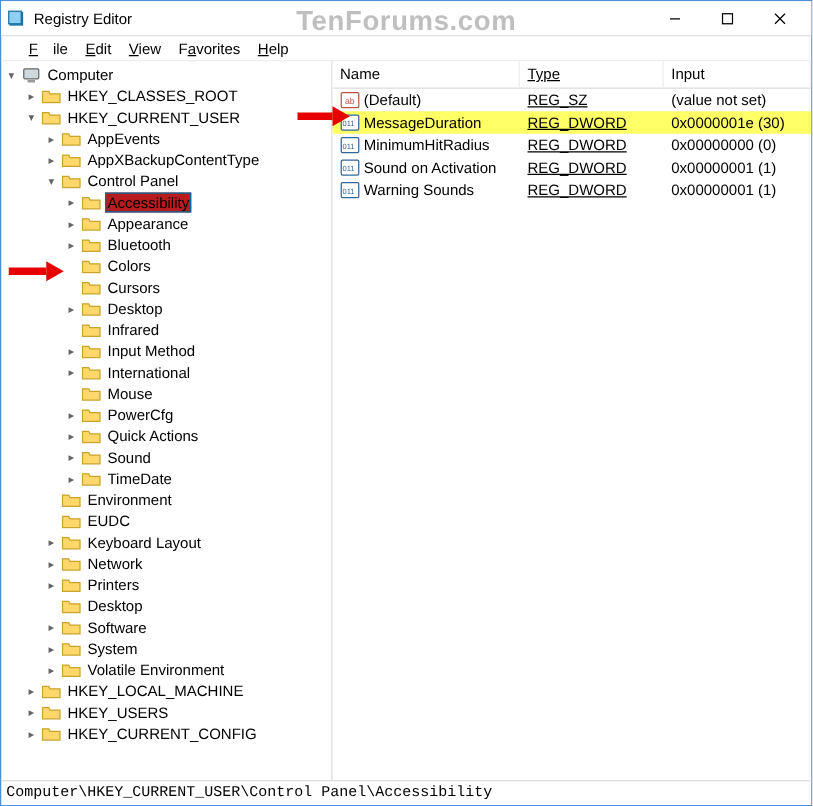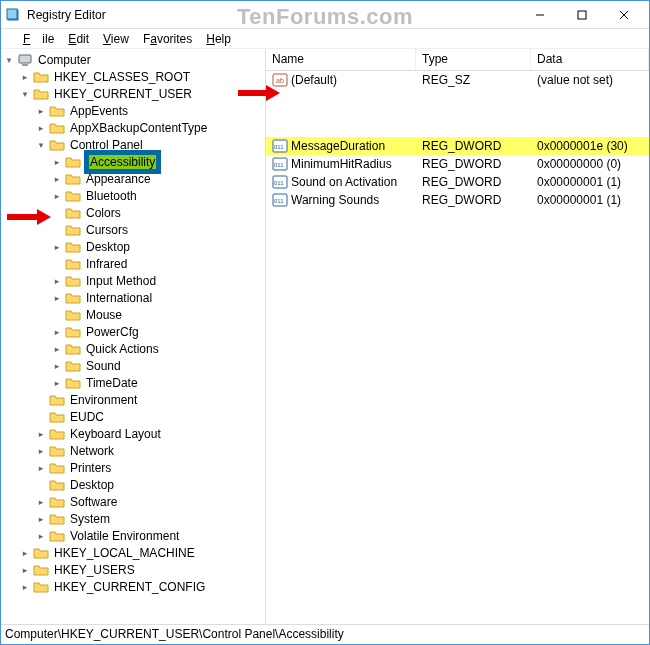--- a/index.html
+++ b/index.html
@@ -71,67 +71,68 @@
     position: relative;
   }
   .statusbar {
     height: 20px;
     border-top: 1px solid #ddd;
     padding: 2px 4px;
     font-size: 12px;
     color: #000;
     white-space: nowrap;
     overflow: hidden;
+    font-family: Liberation Mono, monospace;
   }
   
   .tree { list-style: none; margin: 0; padding: 0; }
   .tree ul { list-style: none; margin: 0; padding-left: 16px; }
   .node-row {
     display: flex; align-items: center; height: 17px;
     white-space: nowrap;
   }
   .expander {
     width: 12px; height: 12px; display: inline-flex; align-items:center; justify-content:center;
     margin-right: 2px; color: #666; font-size: 9px;
     cursor: default;
   }
   .expander.empty { visibility: hidden; }
   .folder-icon, .computer-icon {
     width: 16px; height: 14px; margin-right: 3px;
     display:inline-flex; align-items:center; justify-content:center;
   }
   .node-label { padding: 0 2px; }
   .node-label.selected {
-    background: #84cc16;
-    border: 5px solid #0369a1;
+    background: #b91c1c;
+    border: 1px solid #0369a1;
     padding: 0 1px;
   }
   
   .list-header {
     display: flex;
     height: 22px;
     border-bottom: 1px solid #ddd;
     font-weight: normal;
     color: #000;
     background: #fff;
   }
   .list-header > div {
     padding: 3px 6px;
     border-right: 1px solid #eee;
   }
   .col-name { width: 150px; }
-  .col-type { width: 115px; }
+  .col-type { width: 115px; text-decoration: underline; }
   .col-data { flex: 1; }
   .list-body { }
   .list-row {
     display: flex;
     height: 18px;
     align-items: center;
   }
-  .list-row.highlight { background: #ffff66; margin-top: 48px; }
+  .list-row.highlight { background: #ffff66; }
   .list-row .cell { padding: 1px 6px; white-space: nowrap; overflow: hidden; }
   .cell.col-name { display:flex; align-items:center; gap:3px;text-align:center; }
   .val-icon {
     width: 16px; height: 16px; display:inline-flex; align-items:center; justify-content:center;
   }
   
   .watermark {
     position: absolute;
     top: 4px; left: 50%;
     transform: translateX(-50%);
@@ -563,21 +564,21 @@
       <div class="arrow" style="left:6px; top:160px;">
         <div class="shaft" style="width:30px;"></div>
           <div class="head"></div>
       </div>
     </div>
 
     <div class="list-pane">
       <div class="list-header">
         <div class="col-name">Name</div>
         <div class="col-type">Type</div>
-        <div class="col-data">Data</div>
+        <div class="col-data">Input</div>
       </div>
       <div class="list-body" id="list-body">
           <div class="list-row">
             <div class="cell col-name">
               <span class="val-icon">
                 <svg width="16" height="16">
                   <rect x="1" y="2" width="14" height="12" rx="1" fill="#fff" stroke="#b54"></rect>
                   <text x="4" y="11" font-size="7" fill="#b54">ab</text>
                 </svg>
               </span>

